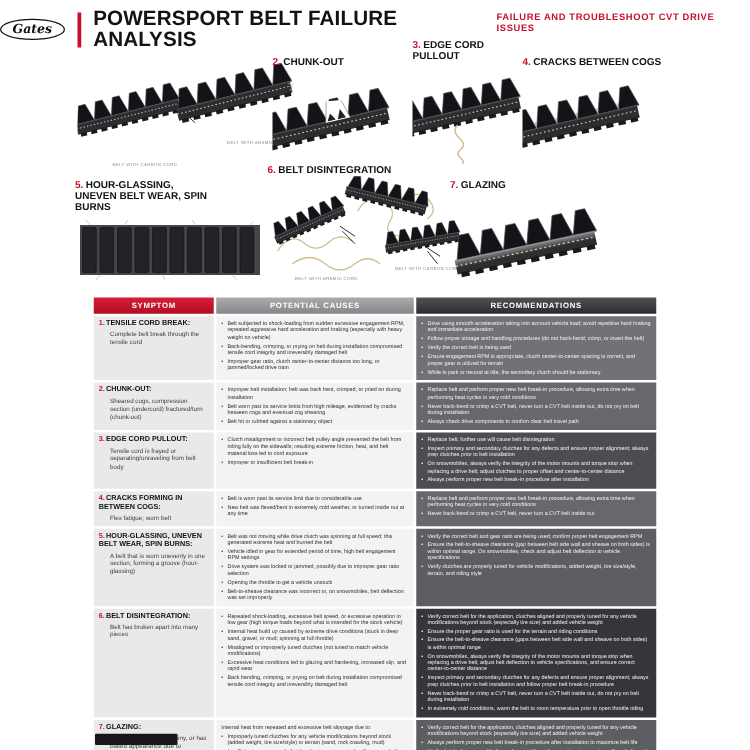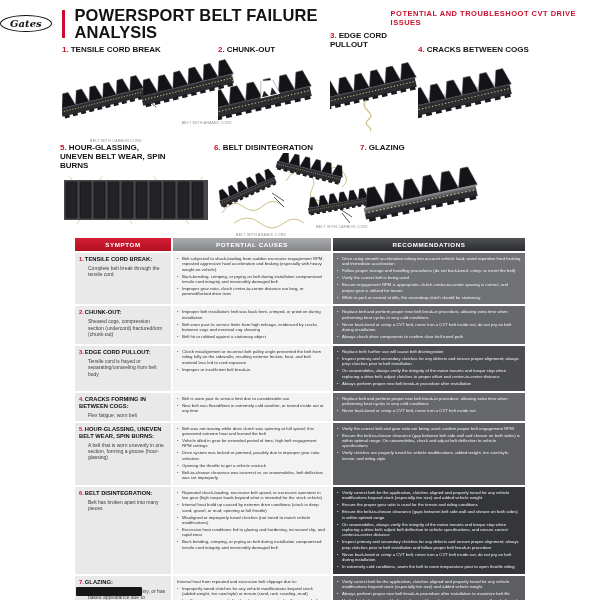--- a/index.html
+++ b/index.html
@@ -82,28 +82,25 @@
       <stop offset="1" stop-color="#ffffff" stop-opacity="0"></stop>
     </linearGradient>
   </defs>
 </svg>
 
 <div class="header">
   <span class="gates-oval">Gates</span>
   <div class="divider"></div>
   <div class="titleblock">
     <div class="title">POWERSPORT BELT FAILURE ANALYSIS</div>
-    <div class="subtitle">POTENTIAL AND TROUBLESHOOT CVT DRIVE ISSUES</div>
+    <div class="subtitle">FAILURE AND TROUBLESHOOT CVT DRIVE ISSUES</div>
   </div>
 </div>
 
 <div class="section" style="left:62px;top:46px;width:172px">
-  <div class="sec-title">
-    <span class="sec-num">1.</span><span>TENSILE CORD BREAK</span>
-  </div>
   <div class="belt-wrap" style="height:88px">
     <svg width="172" height="84" viewBox="0 0 172 84">
       <g transform="translate(0,22) rotate(-14 60 30) scale(0.70)">
         <use href="#cogbelt"></use>
         <g stroke="#0e0e0e" stroke-width="0.9" fill="none">
           <path d="M120,26 l16,15"></path>
             <path d="M121,30 l21,11"></path>
             <path d="M119,33 l18,17"></path>
             <path d="M120,36 l13,19"></path>
             <path d="M118,28 l24,8"></path>
@@ -200,21 +197,21 @@
           <path d="M96,10 l-2,-4"></path>
           <path d="M140,10 l3,-3"></path>
         <path d="M20,50 l-3,4"></path>
           <path d="M70,50 l2,4"></path>
           <path d="M126,50 l3,4"></path>
       </g>
     </svg>
   </div>
 </div>
 
-<div class="section" style="left:214px;top:144px;width:158px">
+<div class="section" style="left:214px;top:132px;width:158px">
   <div class="sec-title">
     <span class="sec-num">6.</span><span>BELT DISINTEGRATION</span>
   </div>
   <div class="belt-wrap" style="height:84px">
     <svg width="158" height="80" viewBox="0 0 158 80">
       <g stroke="#cfc08a" stroke-width="1" fill="none">
         <path d="M8,60 q10,-16 22,-6 q10,8 20,-2 q8,-7 18,0"></path>
         <path d="M20,70 q14,-10 26,0 q12,10 24,0 q10,-8 20,0"></path>
         <path d="M72,28 q8,-14 20,-8 q12,6 6,16 q-6,10 8,12"></path>
         <path d="M110,18 q12,-8 20,2 q6,8 -2,14"></path>

